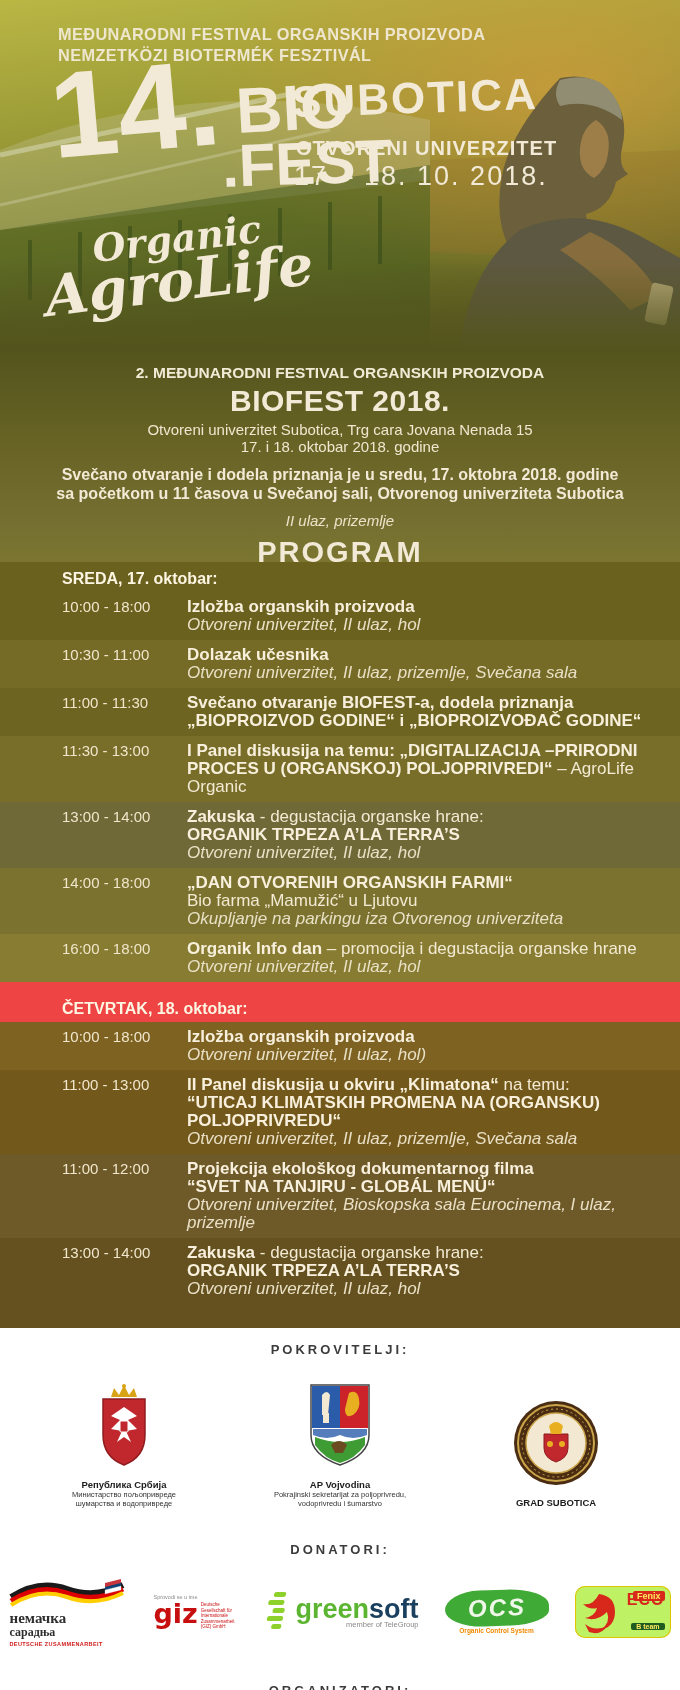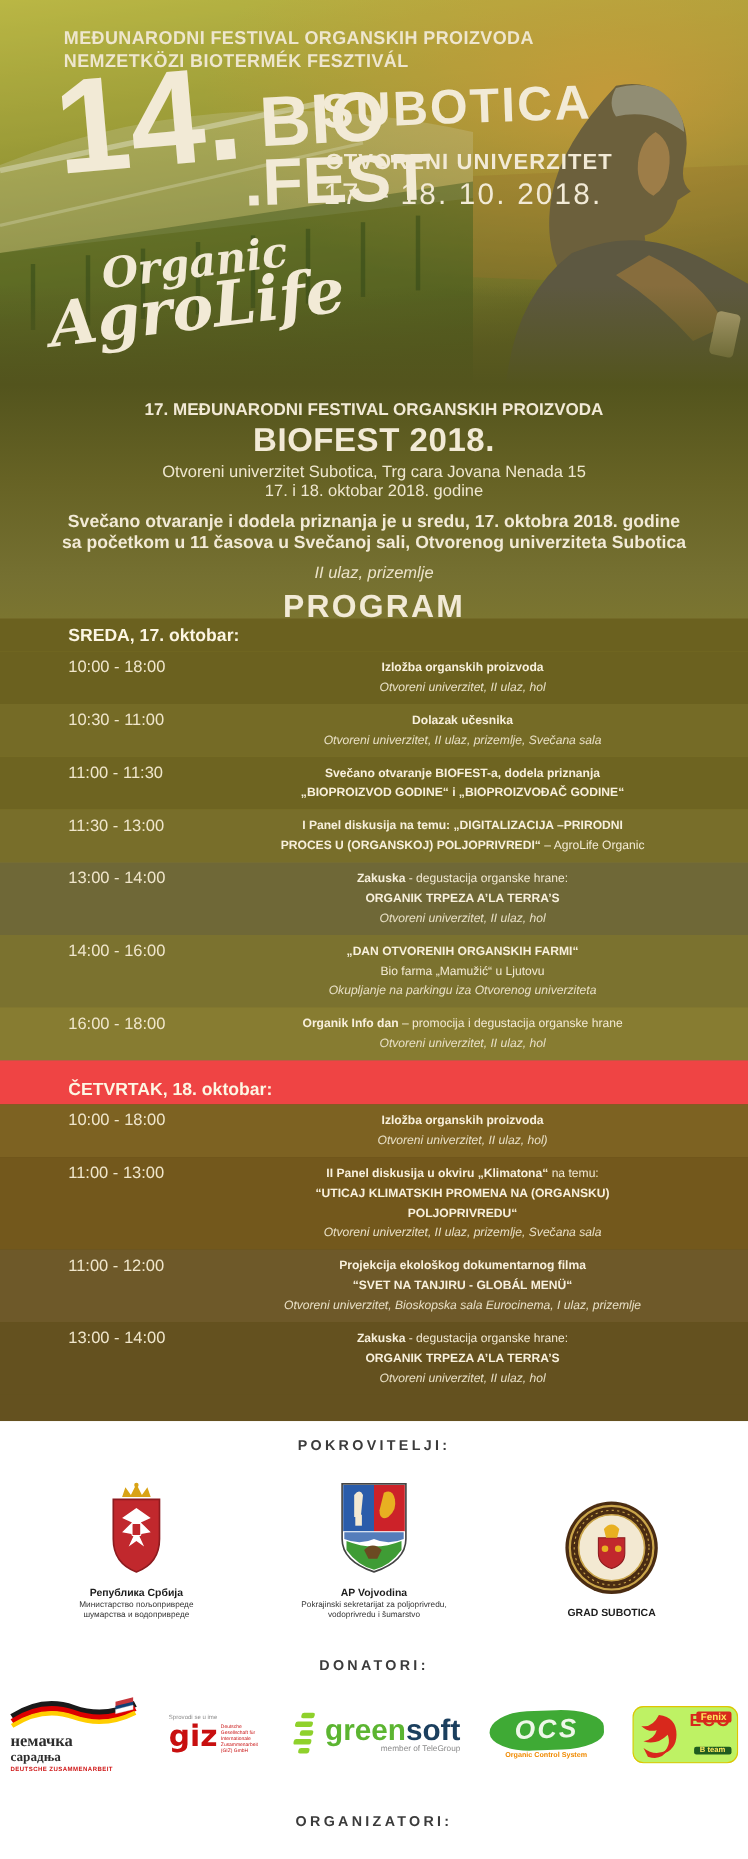--- a/index.html
+++ b/index.html
@@ -29,21 +29,21 @@
   .intro .dts{font-size:15px;color:#efe7cf;}
   .intro .open{margin-top:10px;font-weight:bold;font-size:16px;line-height:19px;}
   .intro .entr{margin-top:9px;font-style:italic;font-size:15px;color:#ece3c9;}
   .intro .prg{margin-top:7px;font-weight:800;font-size:29px;letter-spacing:2px;}
 
   
   .day-header{font-weight:bold;font-size:16px;color:#fdf6e3;padding:8px 28px 4px 62px;}
   #day2 .day-header{padding-top:18px;}
   .prow{display:flex;align-items:flex-start;padding:6px 26px 6px 62px;}
   .ptime{flex:none;width:96px;margin-right:29px;font-size:15px;color:#f0e6cb;line-height:18px;}
-  .pcontent{flex:1;font-size:11px;line-height:18px;color:#f3ead3;text-align:center;}
+  .pcontent{flex:1;font-size:17px;line-height:18px;color:#f3ead3;}
   .pline .bd{font-weight:bold;color:#f8f0dc;}
   .pline.it{font-style:italic;color:#e9e0c6;}
   #day1{background:#877c31;}
   #day2{background:#64511f;padding-bottom:24px;}
 
   
   .sponsors{background:#fff;padding-top:14px;}
   .sec-label{text-align:center;font-weight:bold;font-size:13px;letter-spacing:3px;color:#3b3b3b;}
   .pk-row{display:flex;justify-content:center;align-items:flex-end;gap:48px;margin-top:22px;}
   .pk-item{width:168px;display:flex;flex-direction:column;align-items:center;}
@@ -139,21 +139,21 @@
     <div class="txt logo-bio">BIO</div>
     <div class="txt logo-fest">.FEST</div>
     <div class="txt hero-city">SUBOTICA</div>
     <div class="txt hero-venue">OTVORENI UNIVERZITET</div>
     <div class="txt hero-dates">17 – 18. 10. 2018.</div>
     <div class="txt script1">Organic</div>
     <div class="txt script2">AgroLife</div>
   </div>
 
   <div class="intro">
-    <div class="eyebrow">17. MEĐUNARODNI FESTIVAL ORGANSKIH PROIZVODA</div>
+    <div class="eyebrow">2. MEĐUNARODNI FESTIVAL ORGANSKIH PROIZVODA</div>
     <div class="title">BIOFEST 2018.</div>
     <div class="addr">Otvoreni univerzitet Subotica, Trg cara Jovana Nenada 15</div>
     <div class="dts">17. i 18. oktobar 2018. godine</div>
     <div class="open">
       <div>Svečano otvaranje i dodela priznanja je u sredu, 17. oktobra 2018. godine</div>
       <div>sa početkom u 11 časova u Svečanoj sali, Otvorenog univerziteta Subotica</div>
     </div>
     <div class="entr">II ulaz, prizemlje</div>
     <div class="prg">PROGRAM</div>
   </div>
@@ -192,21 +192,21 @@
           </div>
           <div class="prow" style="background: rgb(111, 104, 55);">
             <div class="ptime">13:00 - 14:00</div>
             <div class="pcontent">
               <div class="pline"><span class="bd">Zakuska</span><span> - degustacija organske hrane:</span></div>
               <div class="pline"><span class="bd">ORGANIK TRPEZA A’LA TERRA’S</span></div>
               <div class="pline it"><span>Otvoreni univerzitet, II ulaz, hol</span></div>
             </div>
           </div>
           <div class="prow" style="background: rgb(123, 114, 47);">
-            <div class="ptime">14:00 - 16:00</div>
+            <div class="ptime">14:00 - 18:00</div>
             <div class="pcontent">
               <div class="pline"><span class="bd">„DAN OTVORENIH ORGANSKIH FARMI“</span></div>
               <div class="pline"><span>Bio farma „Mamužić“ u Ljutovu</span></div>
               <div class="pline it"><span>Okupljanje na parkingu iza Otvorenog univerziteta</span></div>
             </div>
           </div>
           <div class="prow" style="background: rgb(135, 124, 49);">
             <div class="ptime">16:00 - 18:00</div>
             <div class="pcontent">
               <div class="pline"><span class="bd">Organik Info dan</span><span> – promocija i degustacija organske hrane</span></div>

